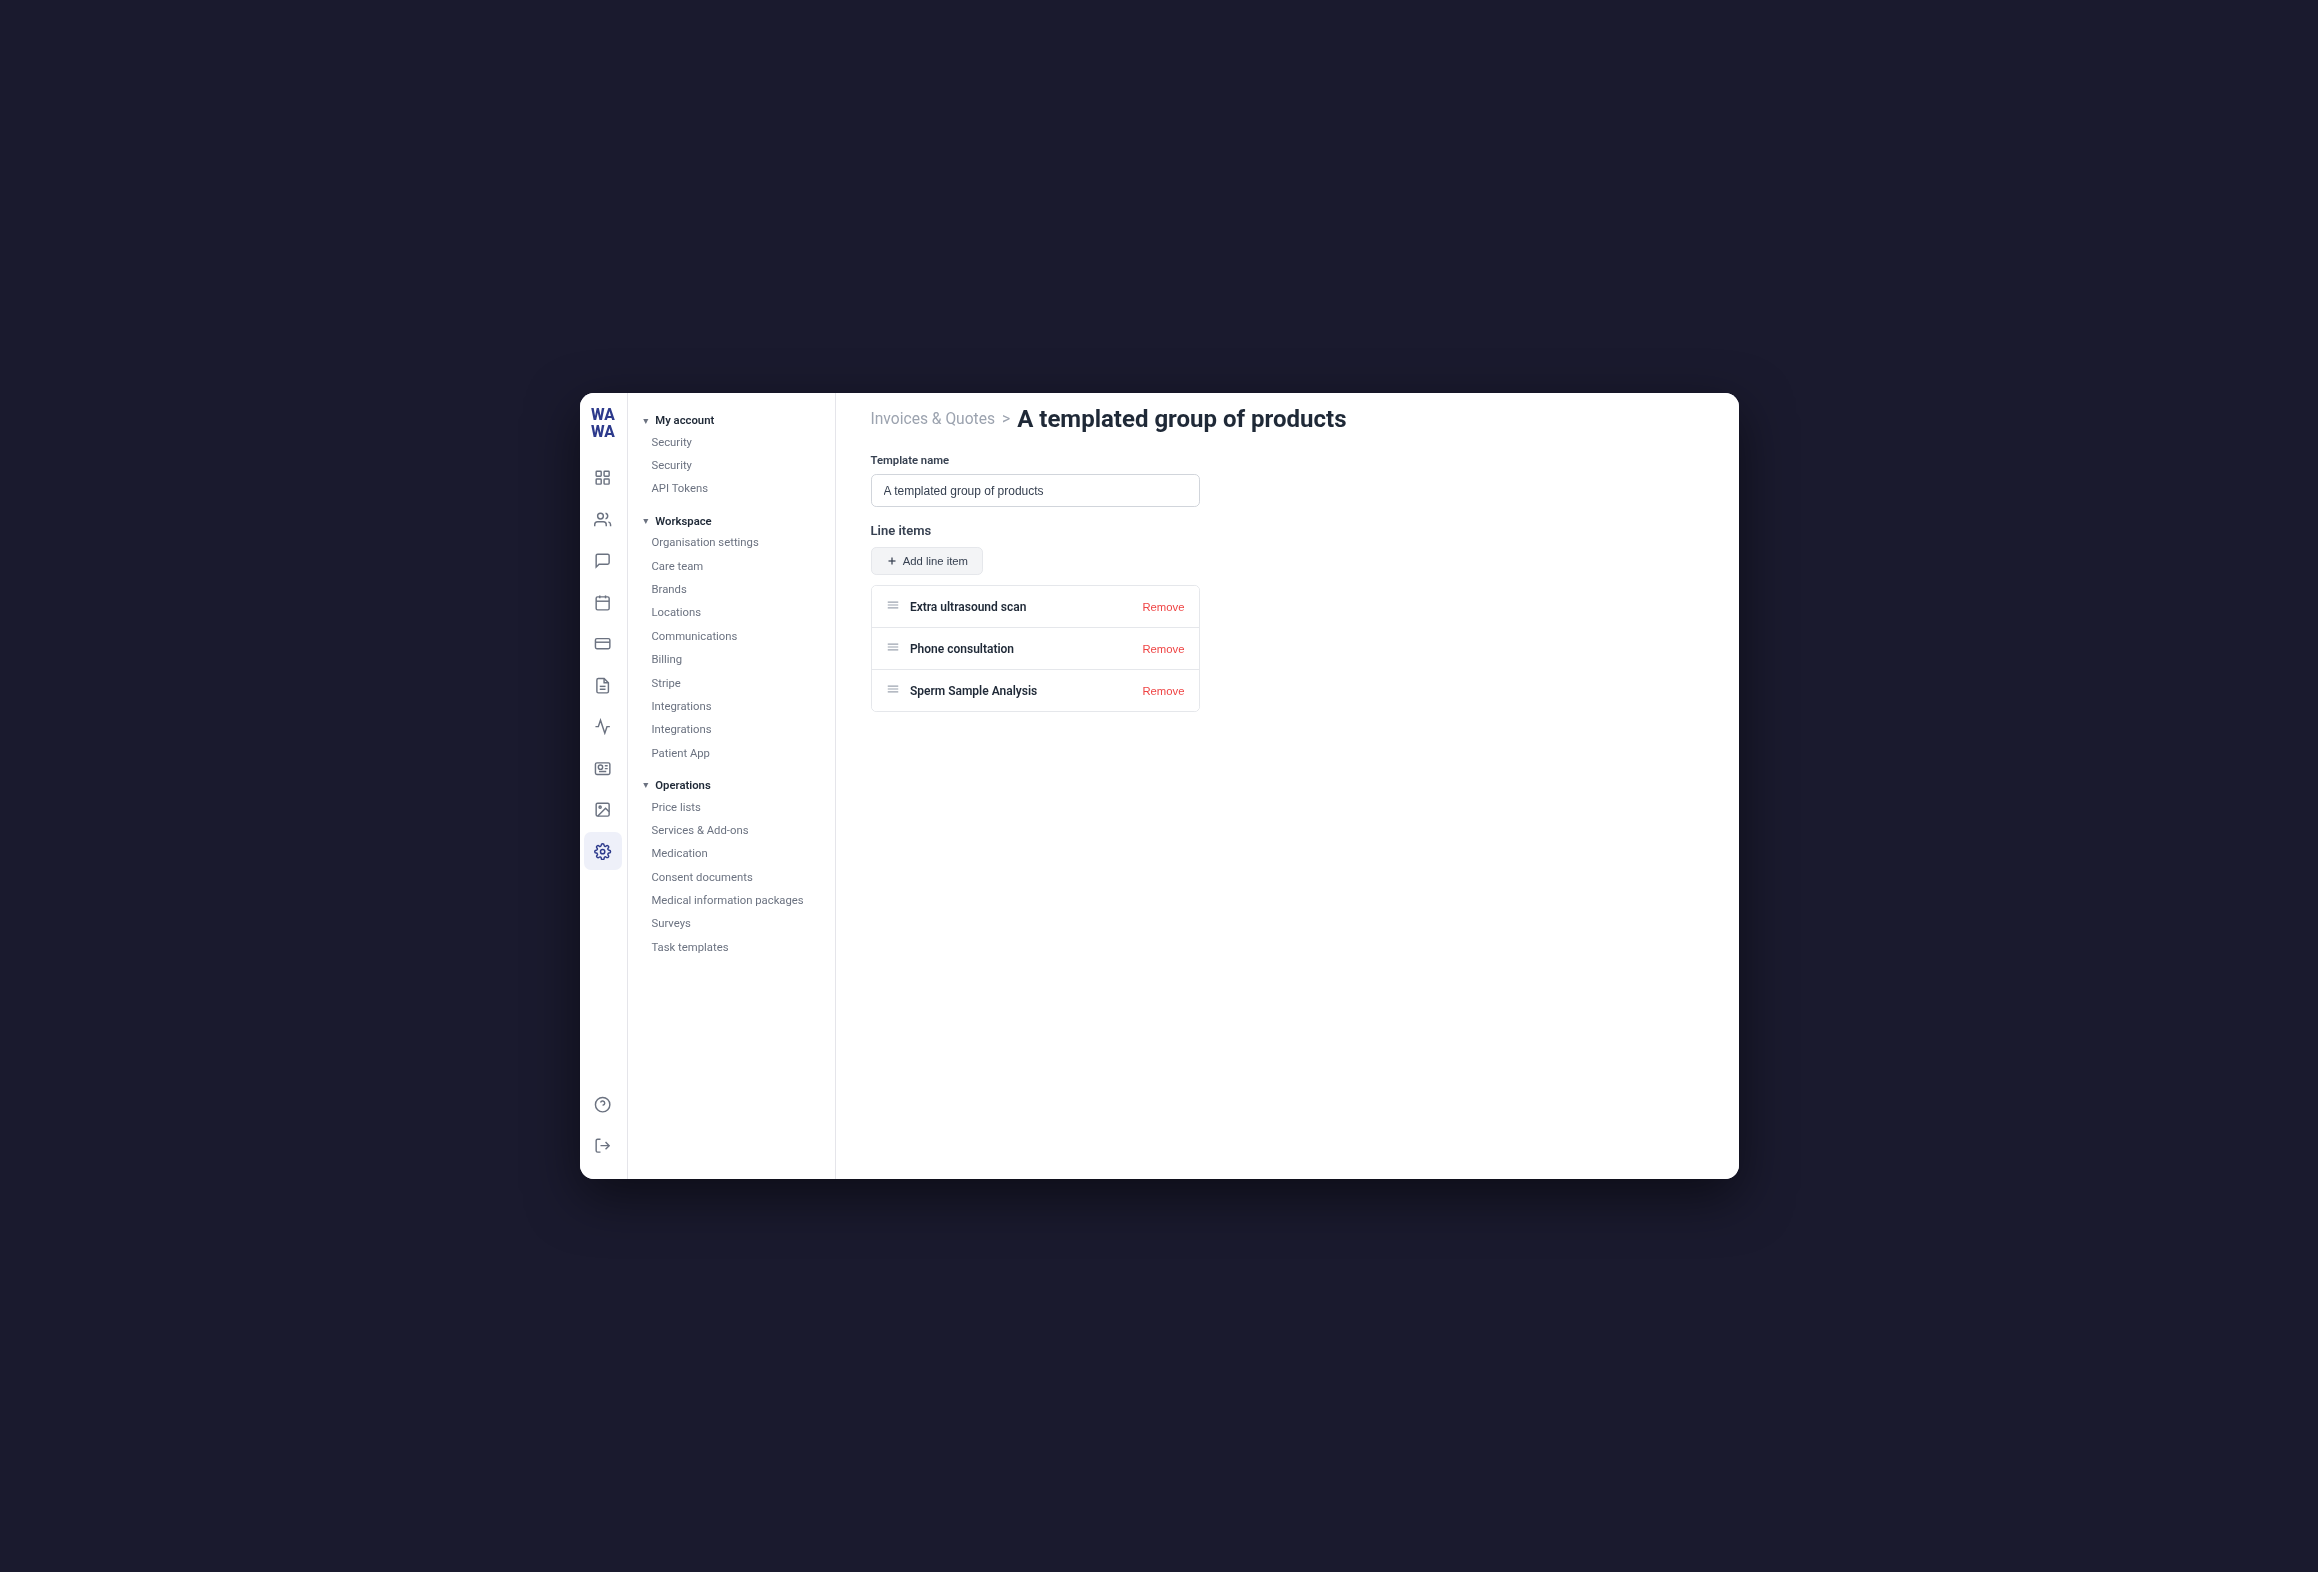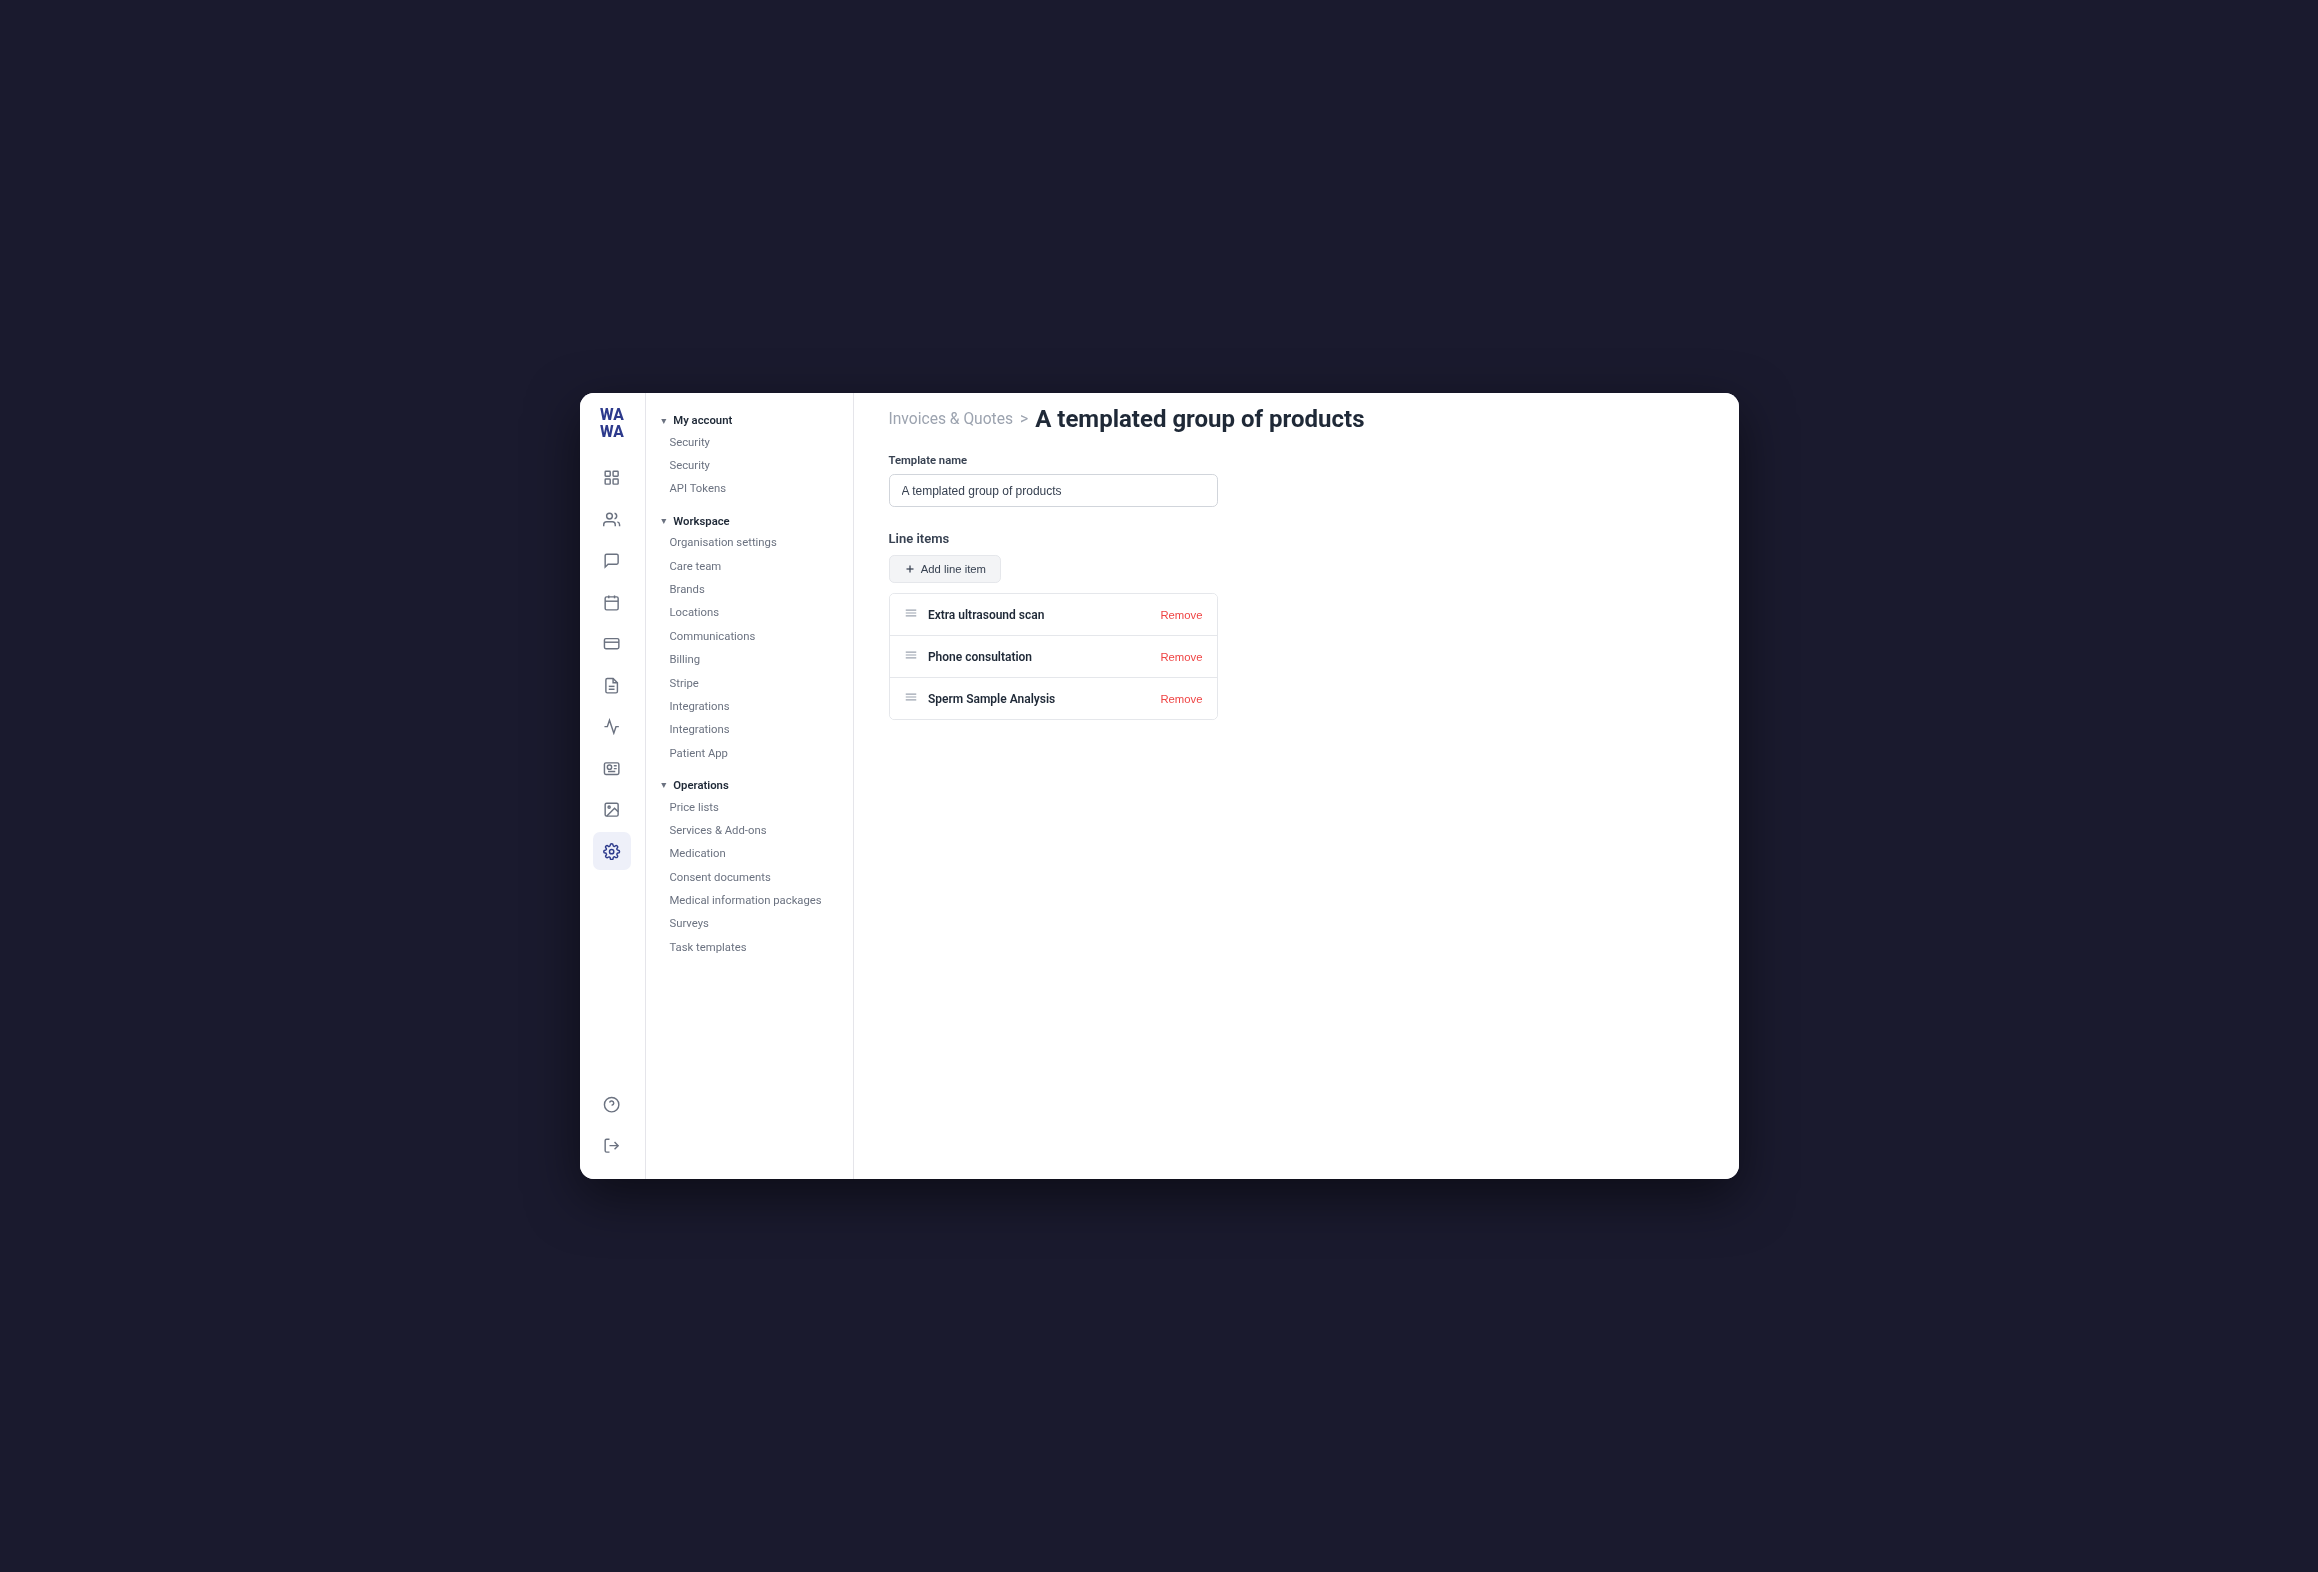--- a/index.html
+++ b/index.html
@@ -15,21 +15,21 @@
       width: 1159px;
       height: 786px;
       background: #f0eff5;
       border-radius: 14px;
       display: flex;
       overflow: hidden;
       box-shadow: 0 17.3px 52px rgba(0,0,0,0.5);
     }
     
     .icon-bar {
-      width: 66px;
+      width: 48px;
       background: #fff;
       border-right: 0.9px solid #e5e5ea;
       display: flex;
       flex-direction: column;
       align-items: center;
       padding: 14px 0;
       gap: 3.5px;
       flex-shrink: 0;
     }
     .logo {
@@ -129,21 +129,21 @@
       width: 329px;
       padding: 8.7px 12px;
       border: 0.9px solid #d1d5db;
       border-radius: 5.2px;
       font-size: 12px;
       color: #374151;
       background: #fff;
       outline: none;
     }
     .line-items-section {
-      margin-top: 24px;
+      margin-top: 16px;
     }
     .line-items-label {
       font-size: 13px;
       font-weight: 600;
       color: #374151;
       margin-bottom: 8.7px;
     }
     .add-line-item-btn {
       display: inline-flex;
       align-items: flex-end;

